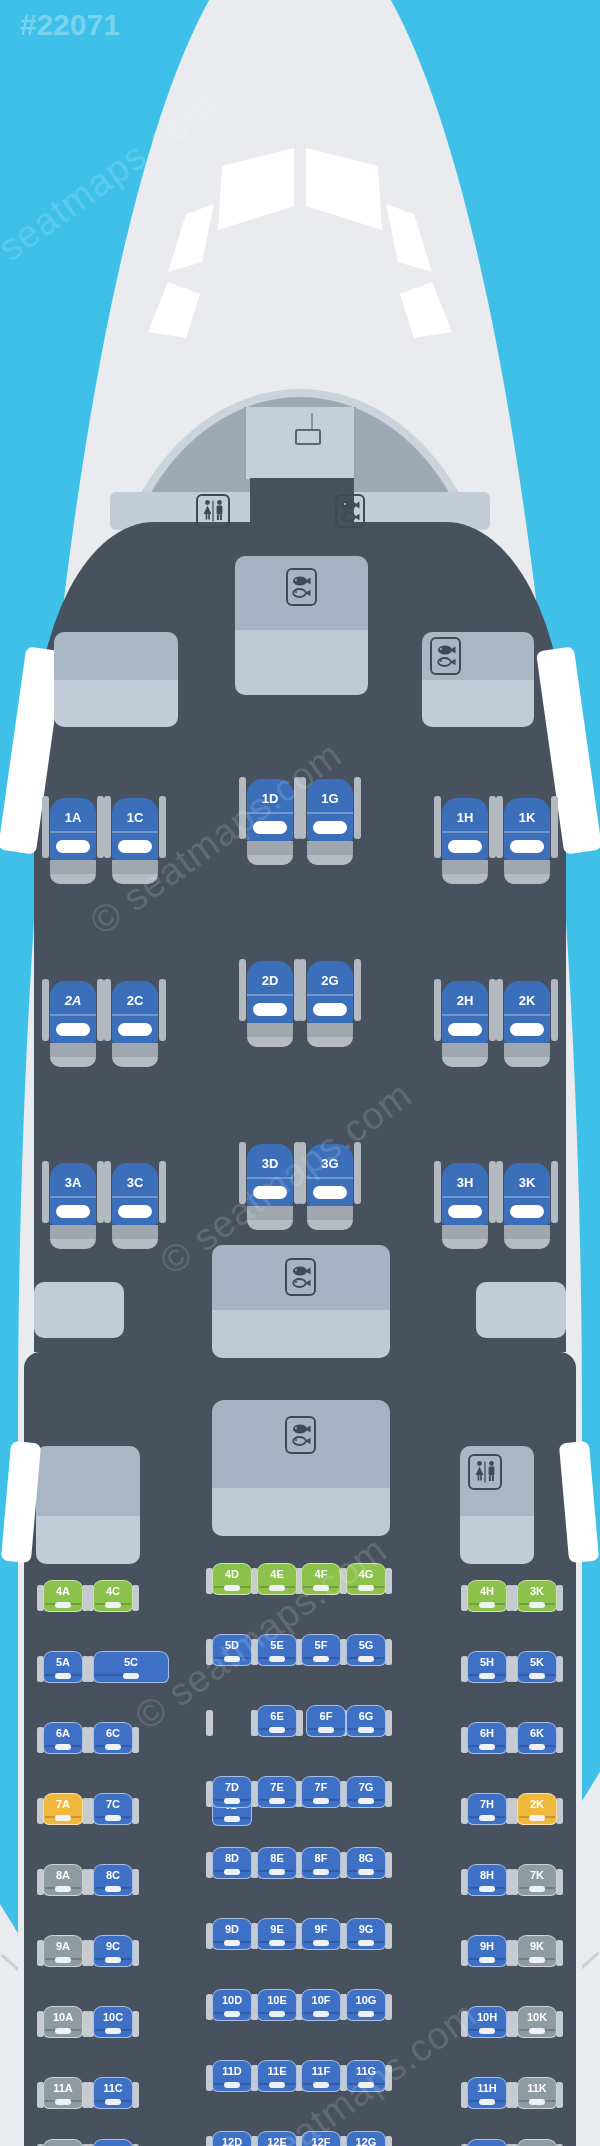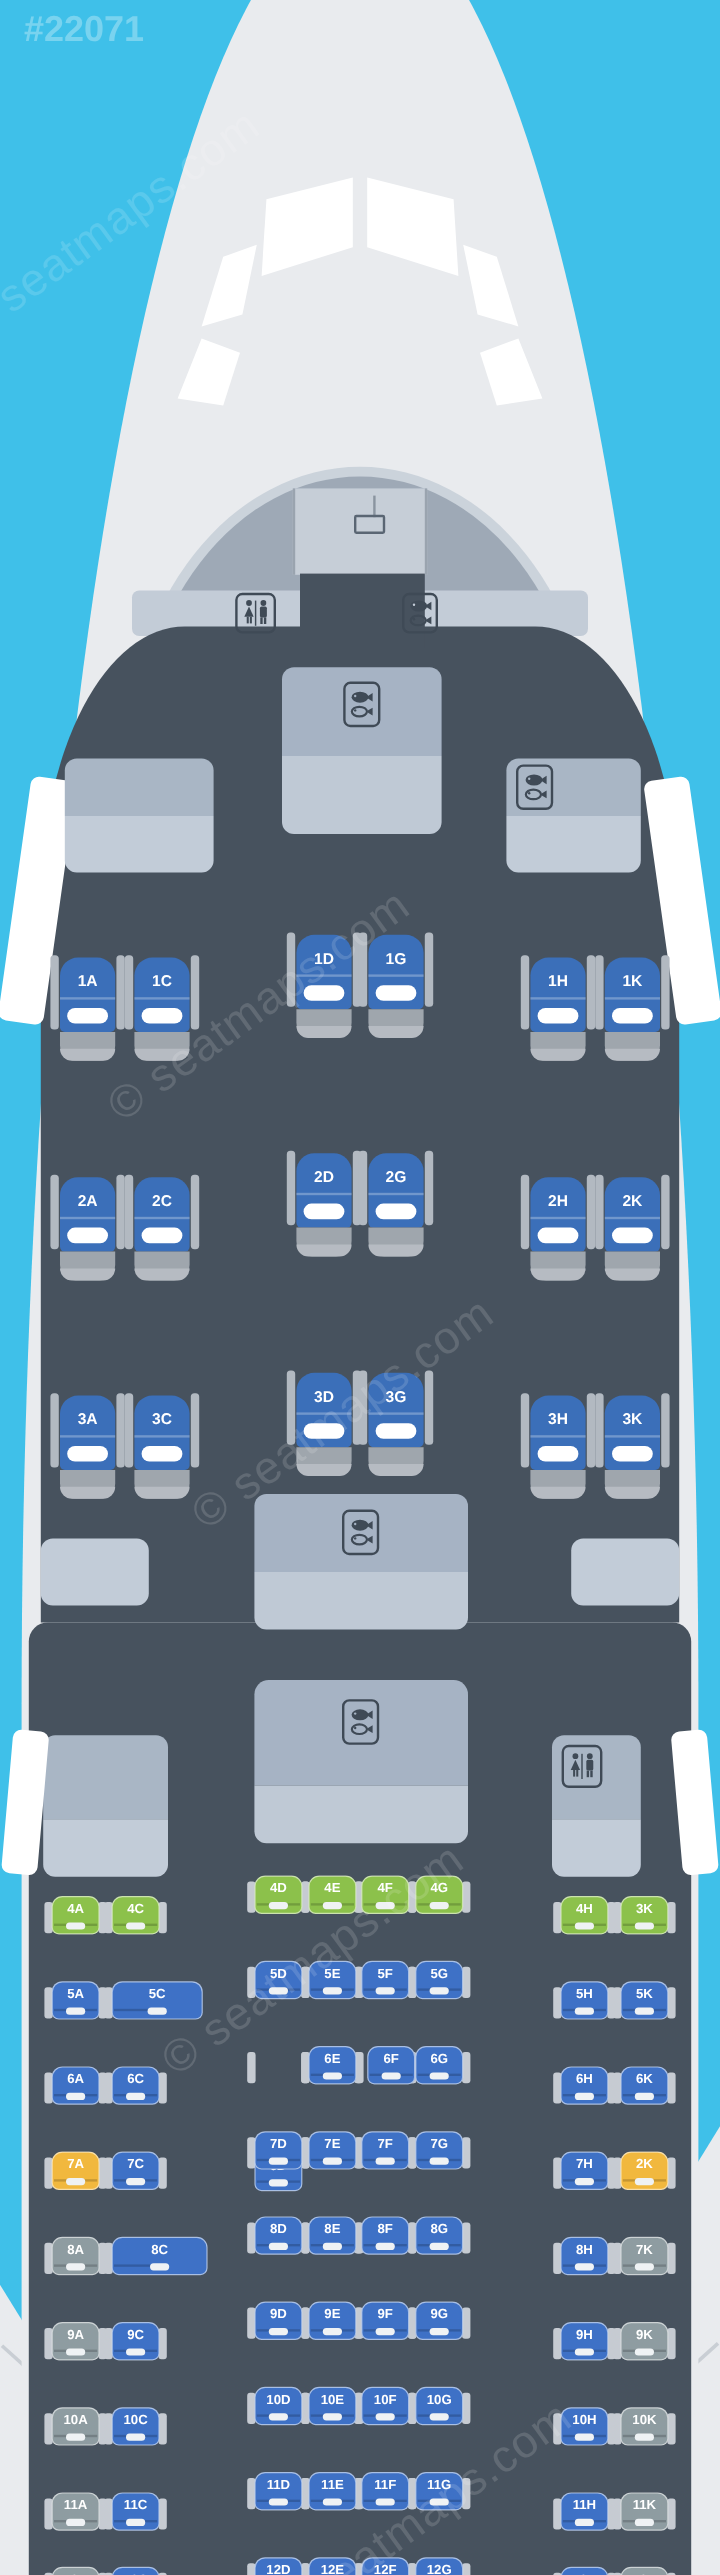--- a/index.html
+++ b/index.html
@@ -281,21 +281,21 @@
       <div class="seat-biz" style="left:504px;top:798px;">
         <div class="bbody" style="background:#3B6FB9;"></div>
         <div class="bbase" style=""></div>
         <div class="blip" style=""></div>
         <div class="bdiv" style=""></div>
         <div class="bpill" style=""></div>
         <span class="blbl">1K</span>
       </div>
       <div class="arm-biz" style="left:42px;top:979px;"></div>
       <div class="arm-biz" style="left:97px;top:979px;"></div>
-      <div class="seat-biz" style="left:50px;top:981px;">
+      <div class="seat-biz" style="left:50px;top:981px;font-style:italic;">
         <div class="bbody" style="background:#3B6FB9;"></div>
         <div class="bbase" style=""></div>
         <div class="blip" style=""></div>
         <div class="bdiv" style=""></div>
         <div class="bpill" style=""></div>
         <span class="blbl">2A</span>
       </div>
       <div class="arm-biz" style="left:104px;top:979px;"></div>
       <div class="arm-biz" style="left:159px;top:979px;"></div>
       <div class="seat-biz" style="left:112px;top:981px;">
@@ -665,21 +665,21 @@
       <div class="arm-eco" style="left:37px;top:1869px;"></div>
       <div class="arm-eco" style="left:82px;top:1869px;"></div>
       <div class="seat-eco" style="left:43px;top:1864px;">
         <div class="ebody" style="background:#8E9CA1;"></div>
         <div class="eband" style=""></div>
         <div class="epill" style=""></div>
         <span class="elbl">8A</span>
       </div>
       <div class="arm-eco" style="left:87px;top:1869px;"></div>
       <div class="arm-eco" style="left:132px;top:1869px;"></div>
-      <div class="seat-eco" style="left:93px;top:1864px;padding-left:40px;">
+      <div class="seat-eco" style="left:93px;top:1864px;">
         <div class="ebody" style="background:#3E71C6;"></div>
         <div class="eband" style=""></div>
         <div class="epill" style=""></div>
         <span class="elbl">8C</span>
       </div>
       <div class="arm-eco" style="left:206px;top:1852px;"></div>
       <div class="arm-eco" style="left:251px;top:1852px;"></div>
       <div class="seat-eco" style="left:212px;top:1847px;">
         <div class="ebody" style="background:#3E71C6;"></div>
         <div class="eband" style=""></div>

